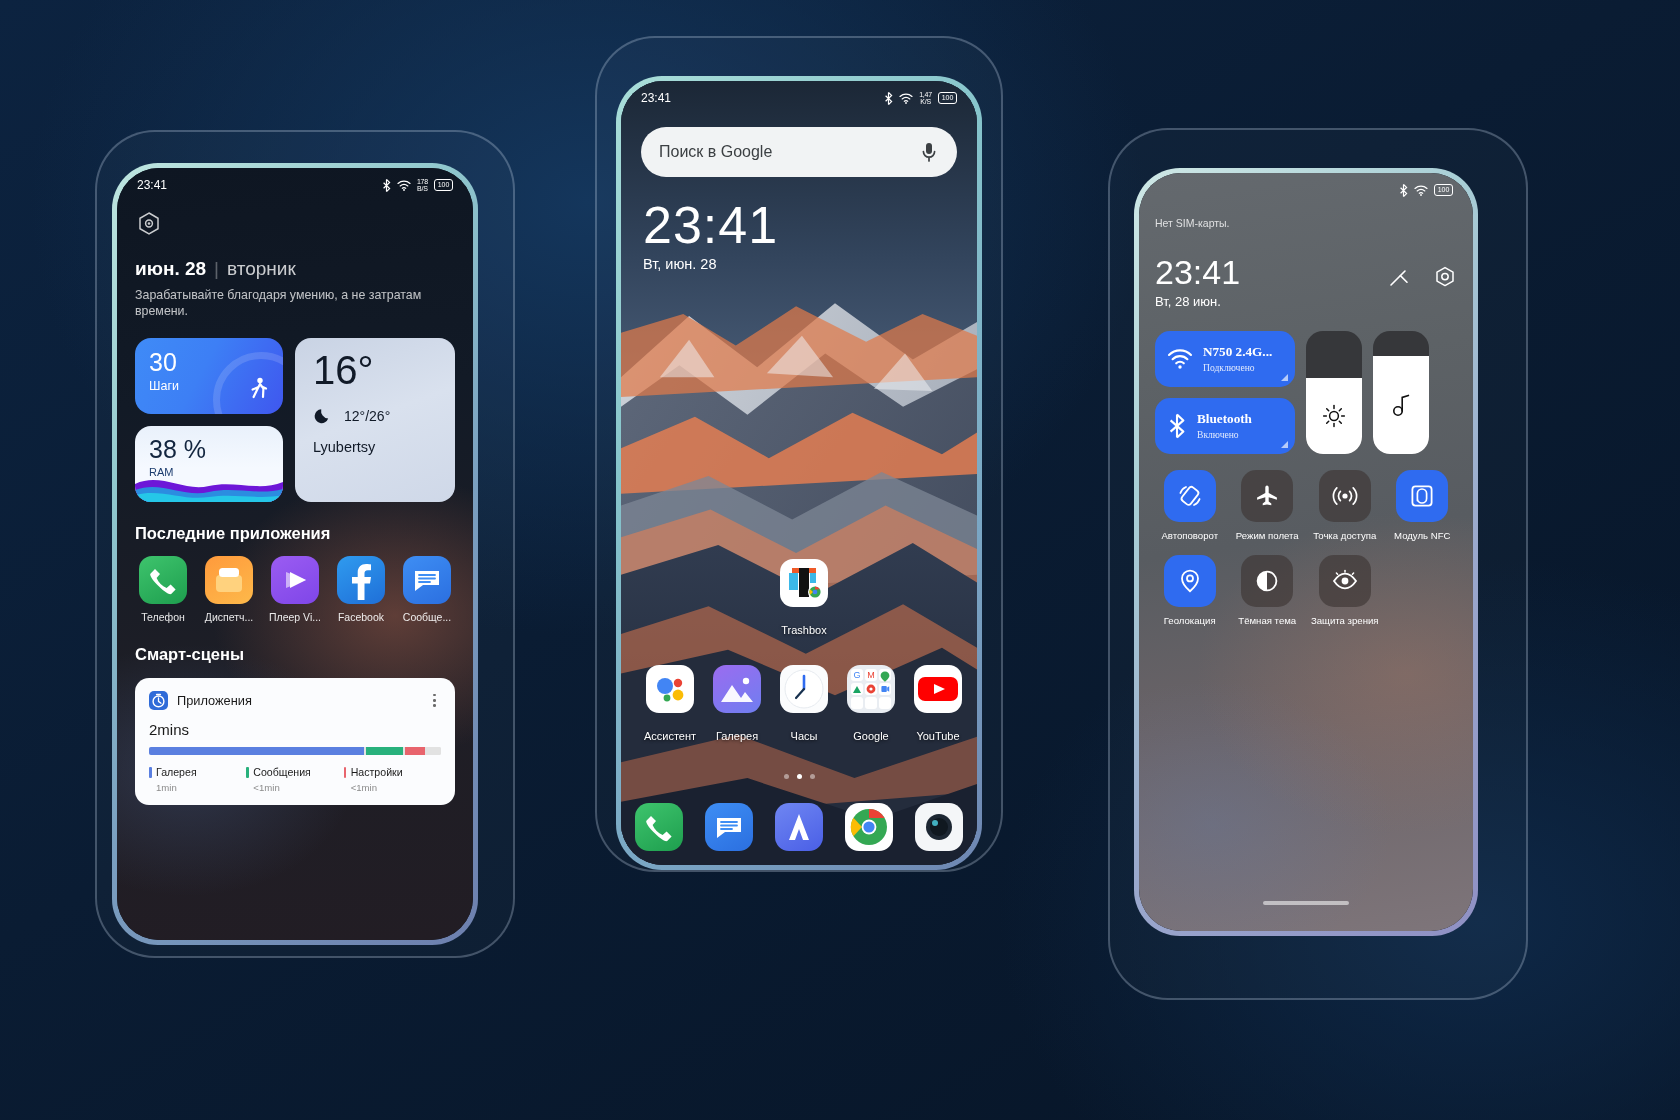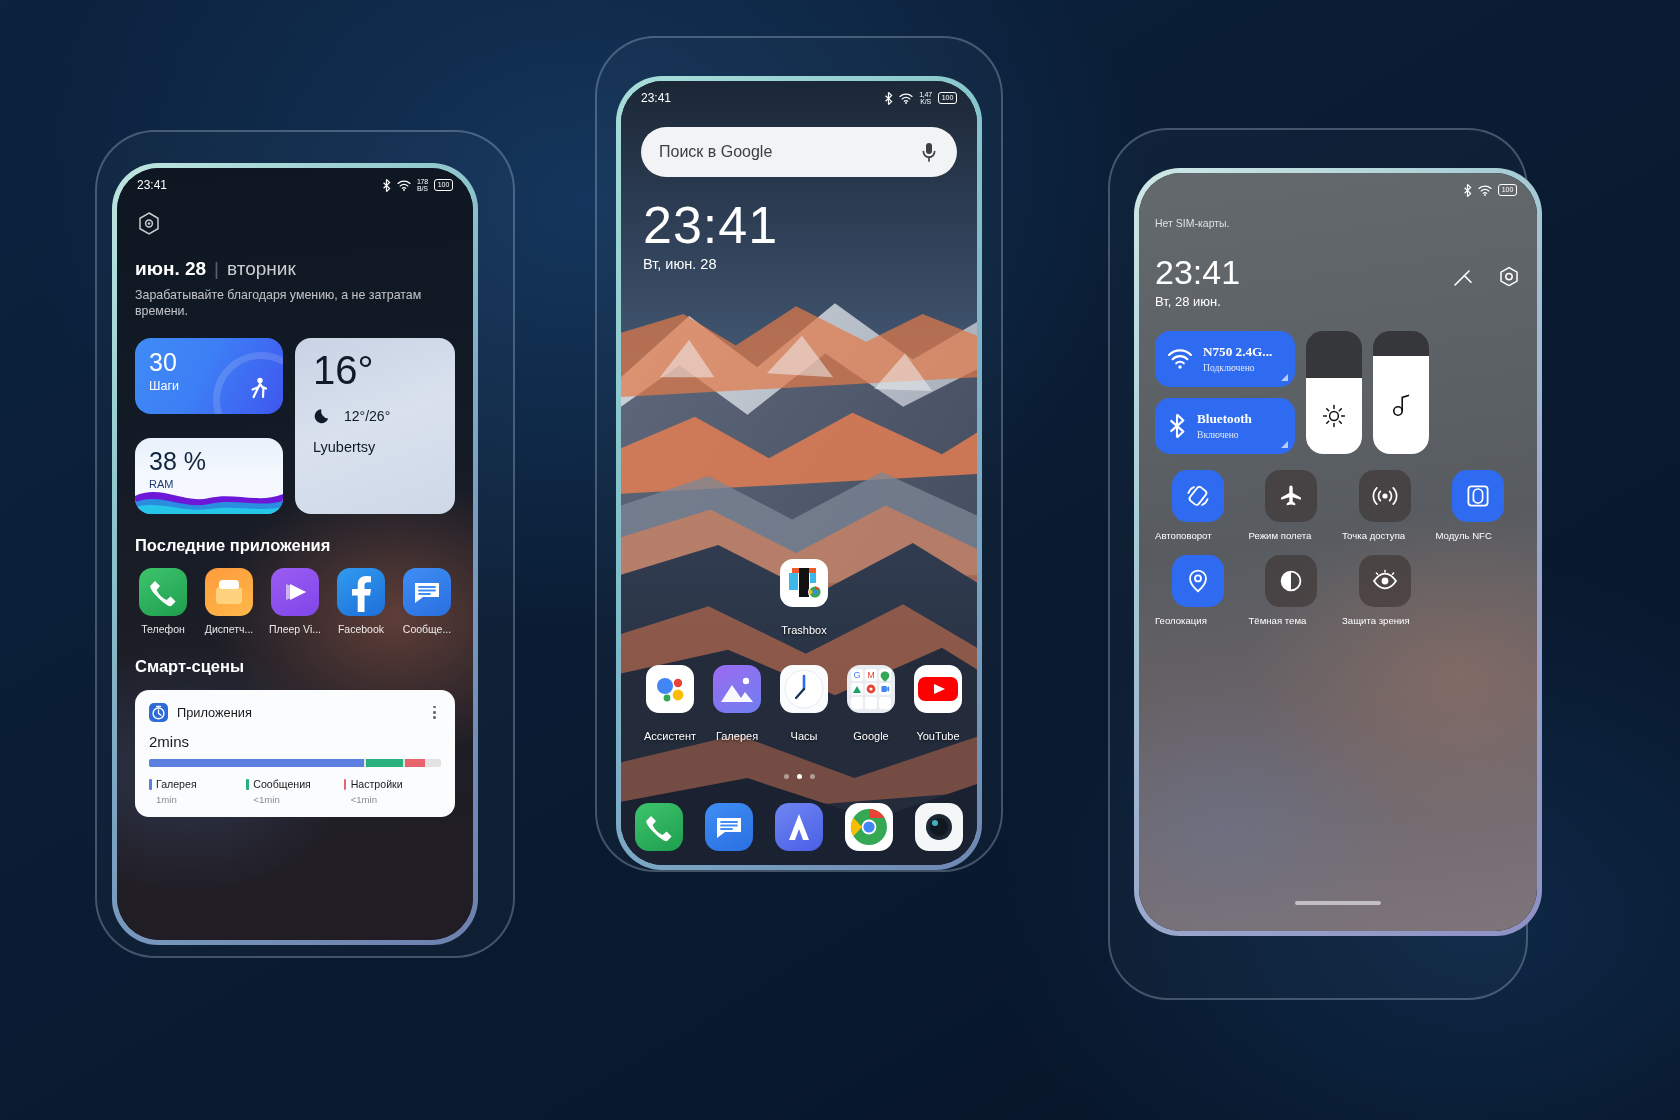--- a/index.html
+++ b/index.html
@@ -69,21 +69,21 @@
     display: flex; align-items: center; gap: 11px; padding: 0 16px;
   }
   .searchbox .ph { color: rgba(255,255,255,0.55); font-size: 14.5px; }
   .hexbtn { width: 28px; height: 28px; flex: 0 0 28px; }
   .datehead { margin-top: 20px; font-size: 19px; font-weight: 700; display: flex; align-items: baseline; gap: 8px; }
   .datehead .sep { color: rgba(255,255,255,0.32); font-weight: 400; }
   .datehead .dow { color: rgba(255,255,255,0.78); font-weight: 400; }
   .quote { margin-top: 7px; font-size: 12.4px; line-height: 1.32; color: rgba(255,255,255,0.74); }
 
   .widgets { margin-top: 18px; display: flex; gap: 12px; }
-  .wcol-left { width: 148px; display: flex; flex-direction: column; gap: 24px; }
+  .wcol-left { width: 148px; display: flex; flex-direction: column; gap: 12px; }
   .w-steps {
     height: 76px; border-radius: 16px; position: relative; overflow: hidden;
     background: linear-gradient(118deg,#3f8bf7 0%,#3d7ff5 45%,#3f57ef 100%);
     padding: 12px 14px; color: #fff;
   }
   .w-steps .big { font-size: 25px; font-weight: 400; line-height: 1; }
   .w-steps .lbl { font-size: 12.5px; margin-top: 4px; }
   .w-steps .arc {
     position: absolute; right: -26px; bottom: -34px; width: 96px; height: 96px;
     border-radius: 50%; border: 7px solid rgba(255,255,255,0.14);
@@ -177,21 +177,21 @@
   .bigtile .tx .t2 { font-size: 9.6px; margin-top: 3px; color: rgba(255,255,255,0.85); }
   .bigtile .corner {
     position: absolute; right: 7px; bottom: 6px; width: 0; height: 0;
     border-left: 7px solid transparent; border-bottom: 7px solid rgba(255,255,255,0.65);
   }
   .slider { width: 56px; height: 123px; border-radius: 17px; overflow: hidden; background: #36373a;
             display: flex; flex-direction: column; justify-content: flex-end; }
   .slider .fill { background: #fff; display: flex; align-items: center; justify-content: center; }
 
   .cc-grid { margin-top: 16px; display: grid; grid-template-columns: repeat(4, 1fr); gap: 14px 8px; }
-  .qs { }
+  .qs { text-align: center; }
   .qs .sq { width: 52px; height: 52px; border-radius: 15px; margin: 0 auto;
             display: flex; align-items: center; justify-content: center;
             background: rgba(60,52,50,0.62); }
   .qs.on .sq { background: #2f6bf0; }
   .qs .nm { margin-top: 8px; font-size: 9.6px; color: #fff; white-space: nowrap; }
   .cc-handle { position: absolute; bottom: 26px; left: 50%; transform: translateX(-50%);
                width: 86px; height: 4px; border-radius: 2px; background: rgba(255,255,255,0.55); }
 </style>
 </head>
 <body>
@@ -556,21 +556,21 @@
           <circle cx="24" cy="24" r="13" fill="#1d2733"></circle>
           <circle cx="24" cy="24" r="9" fill="#101820"></circle>
           <circle cx="20" cy="20" r="3" fill="#4fd6e8" opacity=".8"></circle>
         </svg>
       </div>
     </div>
   </div>
 </div>
 
 <div class="outer-frame" style="left:1108px; top:128px; width:420px; height:872px;"></div>
-<div class="phone bezel-right" style="left:1134px; top:168px; width:408px; height:768px;">
+<div class="phone bezel-right" style="left:1134px; top:168px; width:344px; height:768px;">
   <div class="screen">
     <div class="cc-bg"></div>
 
     <div class="statusbar" style="justify-content:flex-end">
       <span class="sb-right">
         <svg width="9" height="13" viewBox="0 0 9 13">
           <path d="M4.5 0.5 L7.6 3.4 L1.6 9.2 M4.5 12.5 L7.6 9.6 L1.6 3.8" stroke="#fff" stroke-width="1.2" fill="none"></path>
           <path d="M4.5 0.5 V12.5" stroke="#fff" stroke-width="1.2"></path>
         </svg>
         <svg width="14" height="11" viewBox="0 0 14 11">

